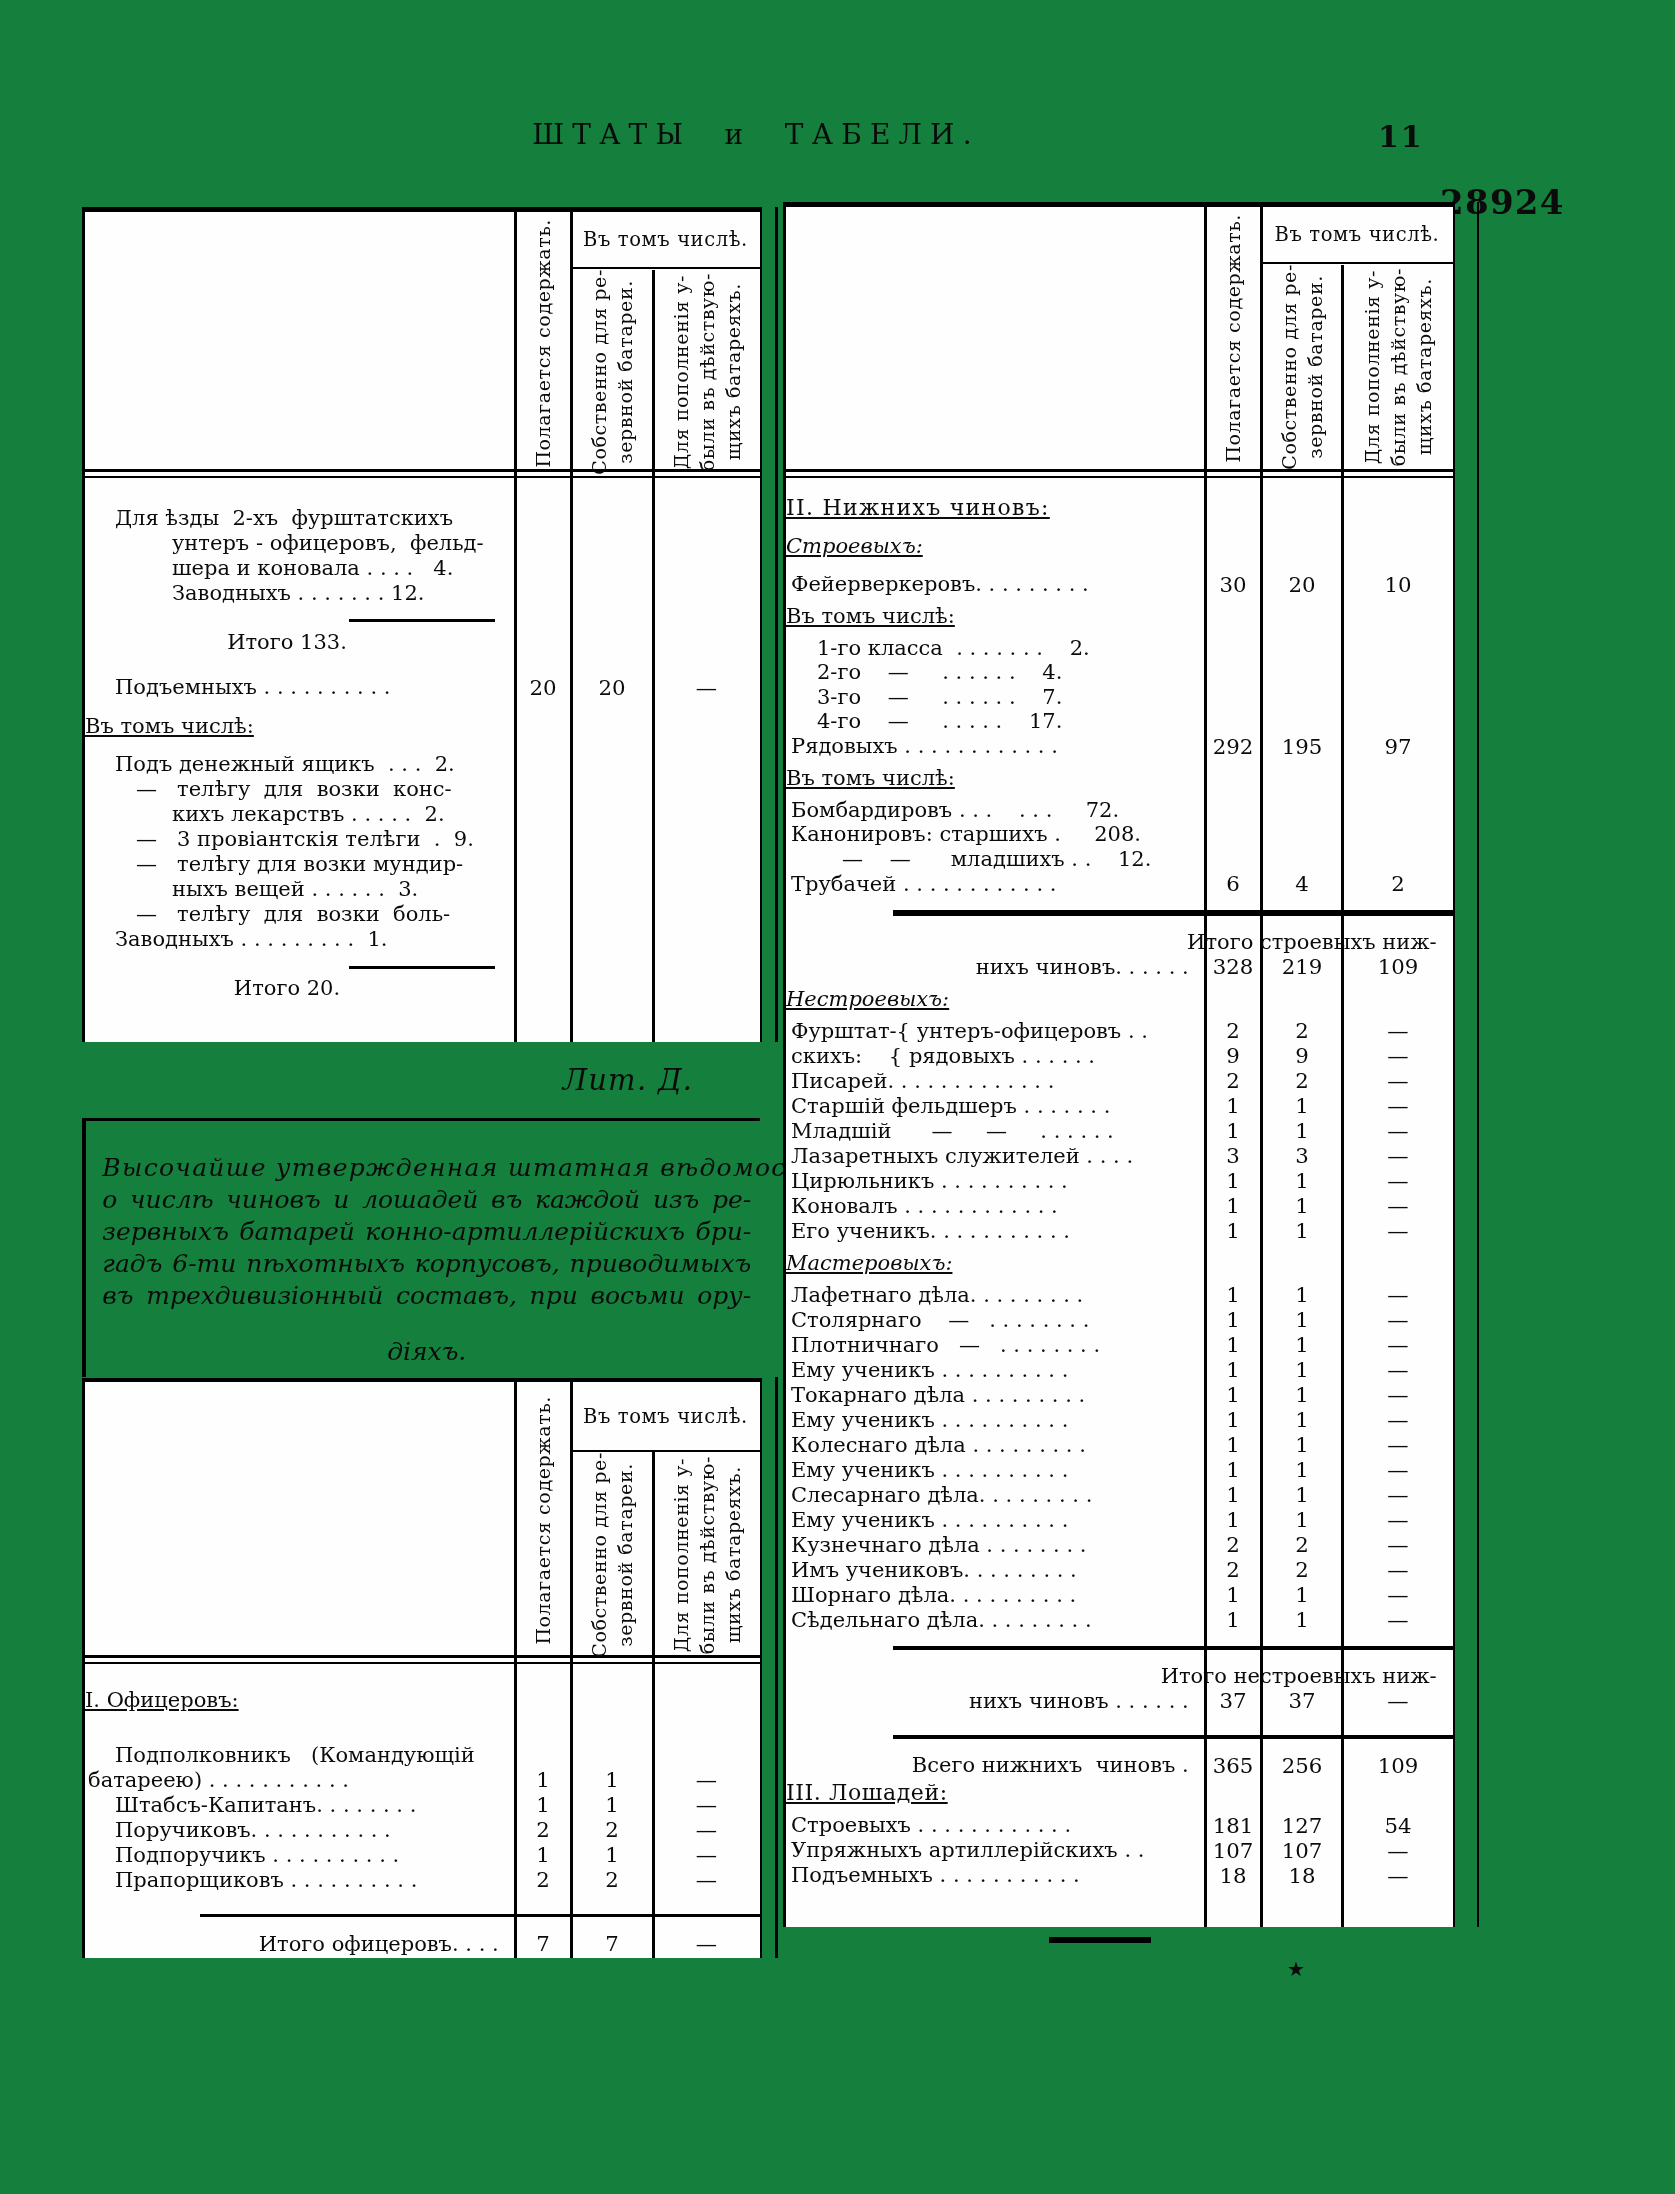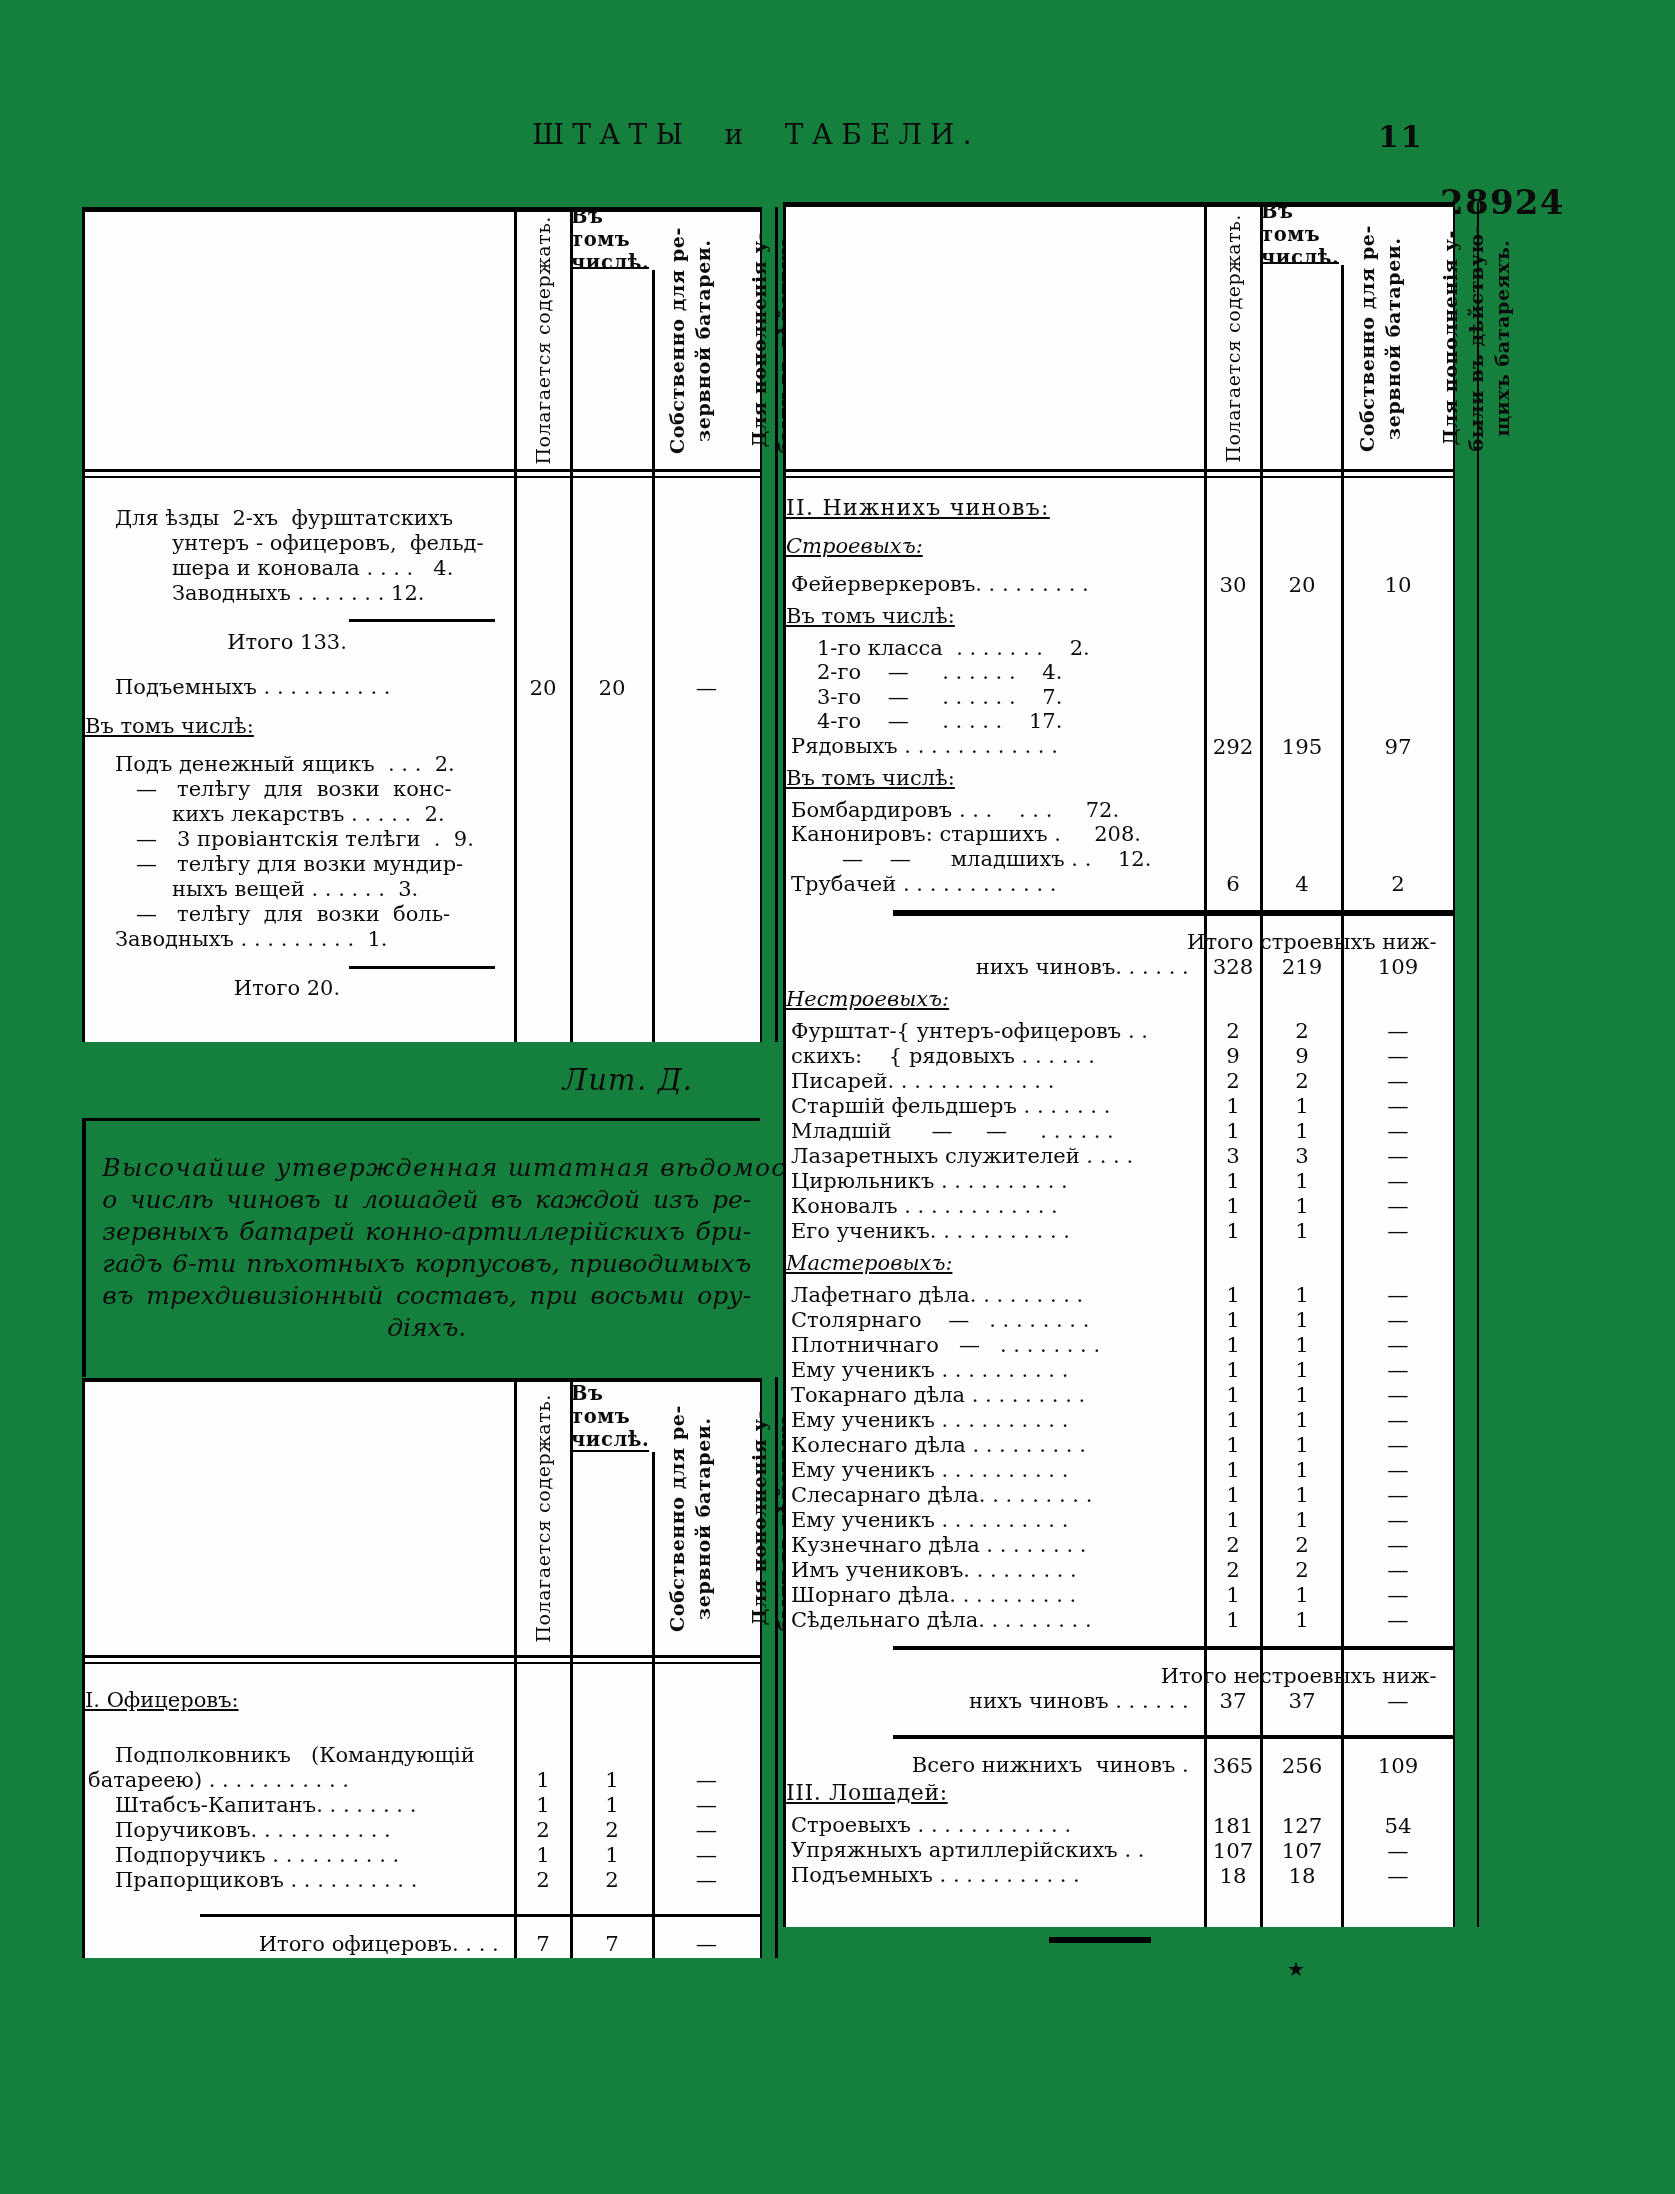--- a/index.html
+++ b/index.html
@@ -13,21 +13,21 @@
   .pg-num{position:absolute;left:1378px;top:119px;font-size:30px;font-weight:bold;letter-spacing:1.9px;}
   .doc-num{position:absolute;left:1440px;top:182px;font-size:34px;font-weight:bold;letter-spacing:1.3px;}
   
   .tbl{position:absolute;background:#fefefe;border-left:3.8px solid #000;border-top:5px solid #000;border-right:2.5px solid #000;}
   .tbl .outer{position:absolute;top:-5px;bottom:0;width:2.5px;background:#000;}
   .vl{position:absolute;width:2.5px;top:0;bottom:0;background:#000;}
   .thead{position:relative;display:grid;grid-template-columns:var(--w0) var(--w1) var(--w2) var(--w3);
     height:var(--th);border-bottom:3.1px solid #000;box-sizing:border-box;}
   .thead::after{content:"";position:absolute;left:0;right:0;bottom:-9.4px;height:2.5px;background:#000;}
   .hcell{display:flex;align-items:center;justify-content:center;overflow:hidden;}
-  .hgroup{grid-column:3/5;display:flex;flex-direction:row;font-weight:bold;}
+  .hgroup{grid-column:3/5;display:flex;flex-direction:column;}
   .hgroup-title{height:55px;border-bottom:2.5px solid #000;display:flex;align-items:center;justify-content:center;
     font-size:19.5px;letter-spacing:0.6px;}
   .hgcols{display:grid;grid-template-columns:var(--w2) var(--w3);flex:1;}
   .rot{writing-mode:vertical-rl;transform:rotate(180deg);white-space:pre-line;
     font-size:19px;line-height:26px;letter-spacing:0.6px;text-align:center;}
   .tbody{position:relative;}
   
   .trow{display:grid;grid-template-columns:var(--w0) var(--w1) var(--w2) var(--w3);
     align-items:center;min-height:25px;font-size:21px;}
   .t-text{grid-template-columns:1fr;}
@@ -67,21 +67,21 @@
   .tblA .vl1,.tblO .vl1{left:429px;} .tblA .vl2,.tblO .vl2{left:485px;}
   .tblA .vl3{left:567px;top:58px;} .tblO .vl3{left:567px;top:70px;}
   .tblR .vl1{left:418px;} .tblR .vl2{left:474px;} .tblR .vl3{left:555px;top:58px;}
   
   .lit{position:absolute;left:490px;top:1063px;width:276px;text-align:center;
     font-style:italic;font-size:29px;letter-spacing:1.3px;}
   .decree{position:absolute;left:82px;top:1118px;width:678px;height:259px;
     border-top:3.8px solid #000;border-left:4.4px solid #000;box-sizing:border-box;padding:31px 8.8px 0 16.3px;font-style:italic;}
   .decree .dline{font-size:25px;line-height:32px;text-align:justify;text-align-last:justify;white-space:nowrap;}
   .decree .dline.first{letter-spacing:1.3px;}
-  .decree .dline.last{text-align:left;text-align-last:center;}
+  .decree .dline.last{text-align:left;text-align-last:center;margin-top:24px;}
   
   .end-rule{position:absolute;left:1049px;top:1937px;width:102px;height:5.6px;background:#000;}
   .fstar{position:absolute;left:1287px;top:1957px;font-size:20px;}
 </style>
 </head>
 <body>
 
 <div class="page">
 
   <div class="pg-title">ШТАТЫ и ТАБЕЛИ.</div>

